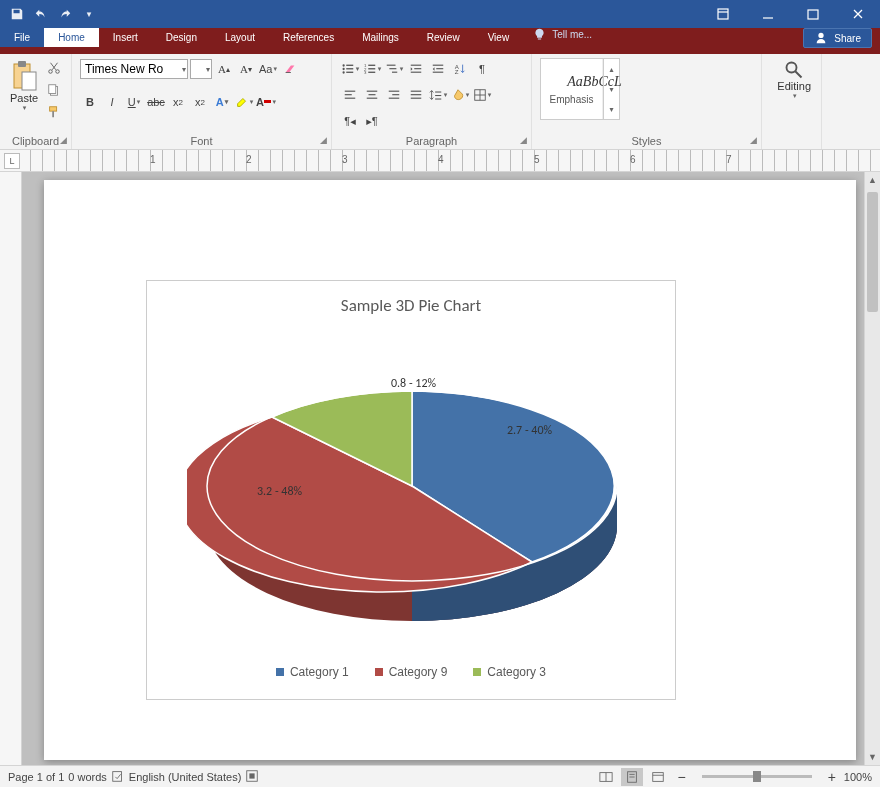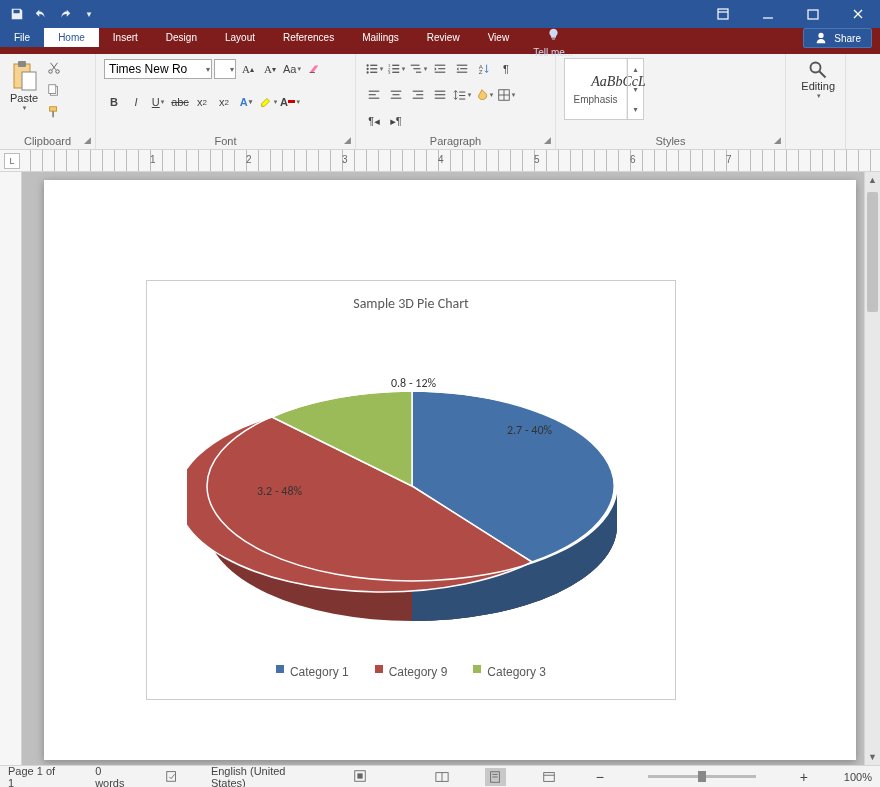--- a/index.html
+++ b/index.html
@@ -13,21 +13,21 @@
 .title-text { position:absolute; left:50%; transform:translateX(-50%); color:#cddaf0; white-space:nowrap; }
 .win-controls { margin-left:auto; display:flex; }
 .win-btn { width:45px; height:28px; display:flex; align-items:center; justify-content:center; }
 .win-btn svg { width:12px; height:12px; stroke:#fff; fill:none; stroke-width:1.2; }
 
 
 .tabs-row { height: 26px; background: #7f1d1d; display:flex; align-items:flex-start; color:#fff; font-size:10px; }
 .tabs-row .file-tab { padding:4px 14px; background:#2b579a; color:#fff; }
 .tabs-row .tab { padding:4px 14px; cursor:default; }
 .tabs-row .tab.active { background:#fff; color:#2b579a; }
-.tabs-row .tell-me { display:flex; align-items:center; gap:6px; color:#cddaf0; padding:0 10px;flex-direction:column; }
+.tabs-row .tell-me { display:flex; align-items:center; gap:6px; color:#cddaf0; padding:0 10px; }
 .tabs-row .tell-me svg { width:13px; height:13px; fill:#cddaf0; }
 .tabs-right { margin-left:auto; display:flex; align-items:center; }
 .share-btn { display:flex; align-items:center; gap:6px; background:#2b579a; padding:2px 10px; border:1px solid #4a74b0; border-radius:2px; color:#fff; margin-right:8px; }
 .share-btn svg { width:14px; height:14px; fill:#fff; }
 
 
 .ribbon { height: 96px; background:#f3f3f3; border-bottom:1px solid #d4d4d4; display:flex; }
 .group { border-right:1px solid #e1e1e1; padding:4px 8px 2px 8px; display:flex; flex-direction:column; position:relative; }
 .group-body { flex:1; display:flex; align-items:flex-start; gap:4px; }
 .group-label { font-size:11px; color:#666; text-align:center; padding-top:2px; position:relative; }
@@ -56,30 +56,30 @@
 .vruler { position:absolute; left:0; top:0; bottom:0; width:22px; background:#f6f6f6; border-right:1px solid #d4d4d4; }
 .page { position:absolute; left:44px; top:8px; width:812px; height:580px; background:#fff; box-shadow:0 2px 8px rgba(0,0,0,.3); }
 .scrollbar-v { position:absolute; right:0; top:0; bottom:0; width:16px; background:#e8e8e8; border-left:1px solid #d4d4d4; }
 .scrollbar-v .thumb { position:absolute; left:2px; right:2px; top:20px; height:120px; background:#c1c1c1; border-radius:2px; }
 .scrollbar-v .arrow { position:absolute; left:0; right:0; height:16px; display:flex; align-items:center; justify-content:center; font-size:9px; color:#666; }
 .scrollbar-v .arrow.up { top:0; }
 .scrollbar-v .arrow.dn { bottom:0; }
 
 
 .chart-frame { position:absolute; left:102px; top:100px; width:530px; height:420px; border:1px solid #ccc; background:#fff; }
-.chart-title { text-align:center; font-size:14px; color:#595959; padding-top:14px; font-family:Calibri, sans-serif; }
+.chart-title { text-align:center; font-size:17px; color:#595959; padding-top:14px; font-family:Calibri, sans-serif; }
 .pie-wrap { position:absolute; left:40px; top:65px; width:450px; height:280px; }
 .pie-wrap svg { width:100%; height:100%; }
 .pie-label { position:absolute; font-size:12px; color:#333; font-family:Calibri, sans-serif; }
 .legend { position:absolute; bottom:20px; left:0; right:0; display:flex; justify-content:center; gap:26px; font-size:12px; color:#595959; font-family:Calibri, sans-serif; }
-.legend-item { display:flex; align-items:flex-start; gap:6px; }
+.legend-item { display:flex; align-items:center; gap:6px; }
 .legend-sw { width:8px; height:8px; }
 
 
-.statusbar { position:absolute; bottom:0; left:0; right:0; height:22px; background:#f3f3f3; border-top:1px solid #d4d4d4; display:flex; align-items:center; font-size:11px; color:#444; padding:0 8px; gap:32px; }
+.statusbar { position:absolute; bottom:0; left:0; right:0; height:22px; background:#f3f3f3; border-top:1px solid #d4d4d4; display:flex; align-items:center; font-size:11px; color:#444; padding:0 8px; gap:4px; }
 .statusbar .spacer { flex:1; }
 .zoom-slider { width:110px; height:3px; background:#bbb; position:relative; margin:0 8px; }
 .zoom-slider .knob { position:absolute; left:50%; top:-4px; width:8px; height:11px; background:#888; transform:translateX(-50%); }
 .view-btn { width:22px; height:18px; display:flex; align-items:center; justify-content:center; }
 .view-btn.active { background:#c8c8c8; }
 .view-btn svg { width:14px; height:14px; fill:#666; stroke:#666; }
 .sb-icon svg { width:14px; height:14px; fill:#666; }
 
 .sb-box { display:flex; align-items:center; gap:4px; }
 .ribbon-btn { width:20px; height:20px; display:flex; align-items:center; justify-content:center; color:#444; font-size:11px; }
@@ -156,21 +156,21 @@
           <circle cx="8" cy="5" r="3"></circle>
           <path d="M3 14c0-3 2-5 5-5s5 2 5 5H3z"></path>
         </svg>
       <span>Share</span>
     </div>
   </div>
 </div>
 
 <div class="ribbon">
 
-  <div class="group" style="width:96px;">
+  <div class="group" style="width:72px;">
     <div class="group-body">
       <div class="btn-lg">
         <svg width="28" height="32" viewBox="0 0 28 32">
             <rect x="4" y="4" width="16" height="24" fill="#f7d392" stroke="#c09030"></rect>
             <rect x="8" y="1" width="8" height="6" rx="1" fill="#888"></rect>
             <rect x="12" y="12" width="14" height="18" fill="#fff" stroke="#888"></rect>
           </svg>
         <span>Paste</span>
         <span class="drop-caret">▾</span>
       </div>

